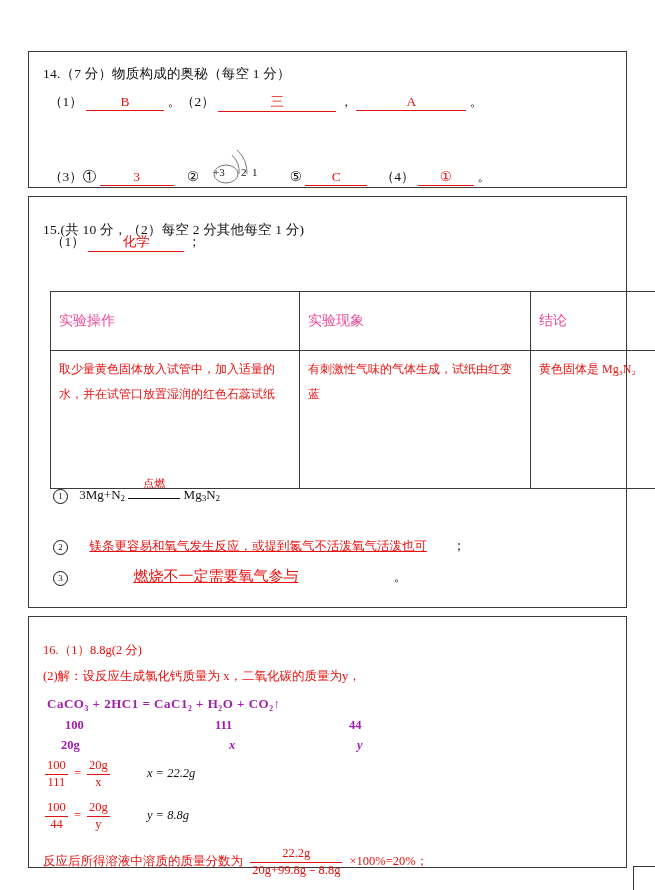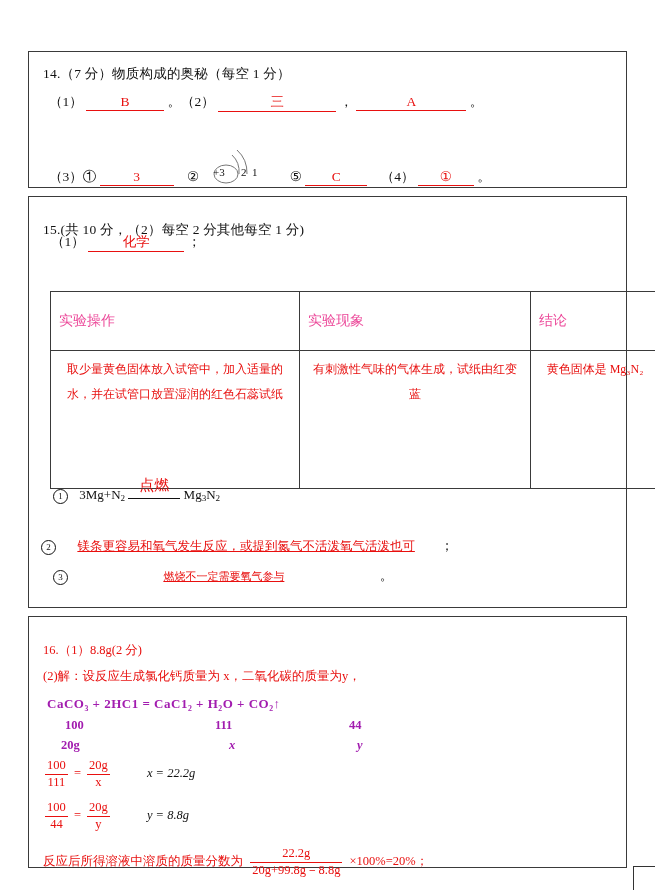--- a/index.html
+++ b/index.html
@@ -25,27 +25,27 @@
   .atom{position:absolute;left:180px;top:92px;width:72px;height:44px;}
 
   
   #box15{left:28px;top:196px;width:599px;height:412px;}
   #box15 .l1{position:absolute;left:14px;top:24px;}
   #box15 .l2{position:absolute;left:22px;top:36px;}
   #box15 .l3{position:absolute;left:22px;top:66px;}
   table.tbl{position:absolute;left:21px;top:94px;width:558px;border-collapse:collapse;table-layout:fixed;}
   table.tbl td{border:1px solid #3a3a3a;vertical-align:top;padding:6px 8px;font-size:12px;}
   table.tbl td.h{text-align:left;vertical-align:middle;height:46px;color:#ec4899;font-size:14px;}
-  td.body{height:125px;text-align:center;}
+  td.body{height:125px;}
   .eq{position:absolute;left:24px;top:290px;font-size:13px;}
   .circ{display:inline-block;width:13px;height:13px;border:1px solid #111;border-radius:50%;font-size:9px;line-height:13px;text-align:center;}
   .arrowbox{display:inline-block;position:relative;width:52px;text-align:center;}
-  .arrowbox .cond{position:absolute;left:0;top:-13px;width:52px;text-align:center;color:#e8100f;font-size:15px;}
+  .arrowbox .cond{position:absolute;left:0;top:-13px;width:52px;text-align:center;color:#e8100f;font-size:11px;}
   .arrowbox .bar{display:block;border-bottom:1.2px solid #111;width:52px;height:9px;}
-  .l4{position:absolute;left:12px;top:340px;}
+  .l4{position:absolute;left:24px;top:340px;}
   .l5{position:absolute;left:24px;top:370px;}
 
   
   #box16{left:28px;top:616px;width:599px;height:252px;}
   #box16 .t{position:absolute;font-size:12.5px;margin-top:15px;}
   .frac{display:inline-block;text-align:center;vertical-align:middle;}
   .frac .n{display:block;border-bottom:1px solid #e8100f;padding:0 2px;line-height:1.25;}
   .frac .d{display:block;padding:0 2px;line-height:1.25;}
   .right-tick{position:absolute;left:633px;top:866px;width:22px;height:24px;border-left:1px solid #333;border-top:1px solid #333;}
 </style>
@@ -127,21 +127,21 @@
     </div>
 
     <div class="l4 line">
       <span class="circ">2</span>
       <span class="ans" style="font-size:12.5px;margin-left:18px;">镁条更容易和氧气发生反应，或提到氮气不活泼氧气活泼也可</span>
       <span style="margin-left:22px;">；</span>
     </div>
 
     <div class="l5 line">
       <span class="circ">3</span>
-      <span class="ans" style="font-size:11px;margin-left:92px;">燃烧不一定需要氧气参与</span>
+      <span class="ans" style="font-size:15px;margin-left:62px;">燃烧不一定需要氧气参与</span>
       <span style="margin-left:92px;">。</span>
     </div>
   </div>
 
   <div class="box" id="box16">
     <div class="t red" style="left:14px;top:10px;">16.（1）8.8g(2 分)</div>
     <div class="t red" style="left:14px;top:36px;">(2)解：设反应生成氯化钙质量为 x，二氧化碳的质量为y，</div>
 
     <div class="t blk" style="left:18px;top:64px;font-size:13px;letter-spacing:.5px;">CaCO₃  +  2HC1  =  CaC1₂  +  H₂O  +  CO₂↑</div>
 

